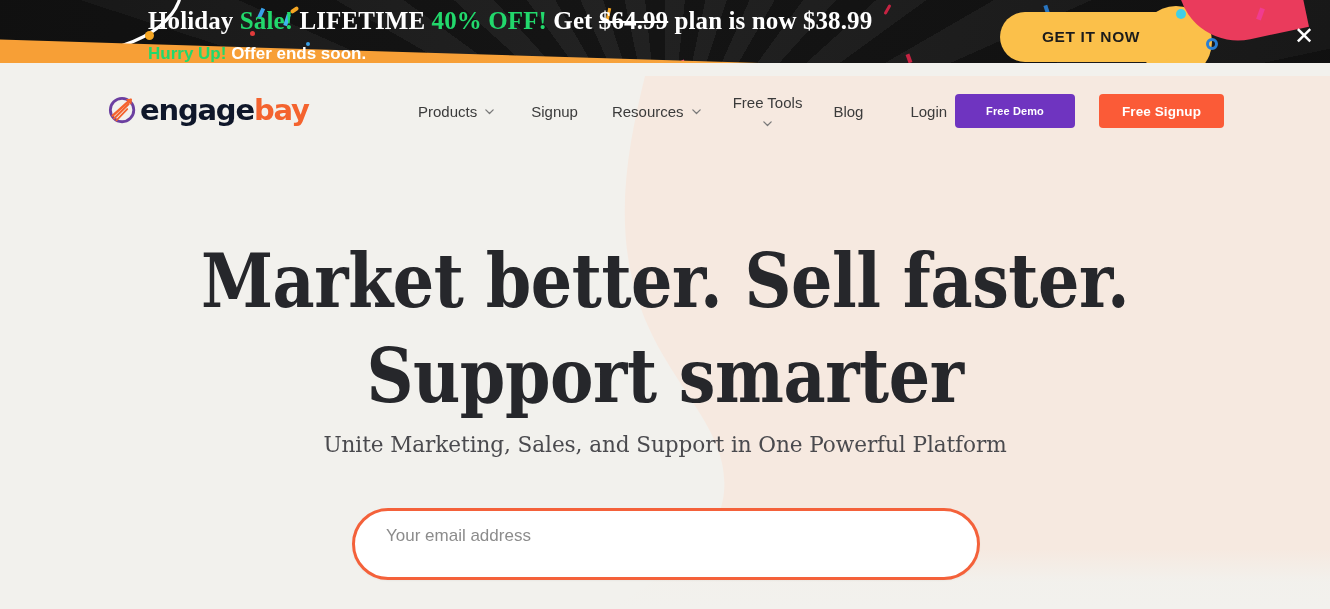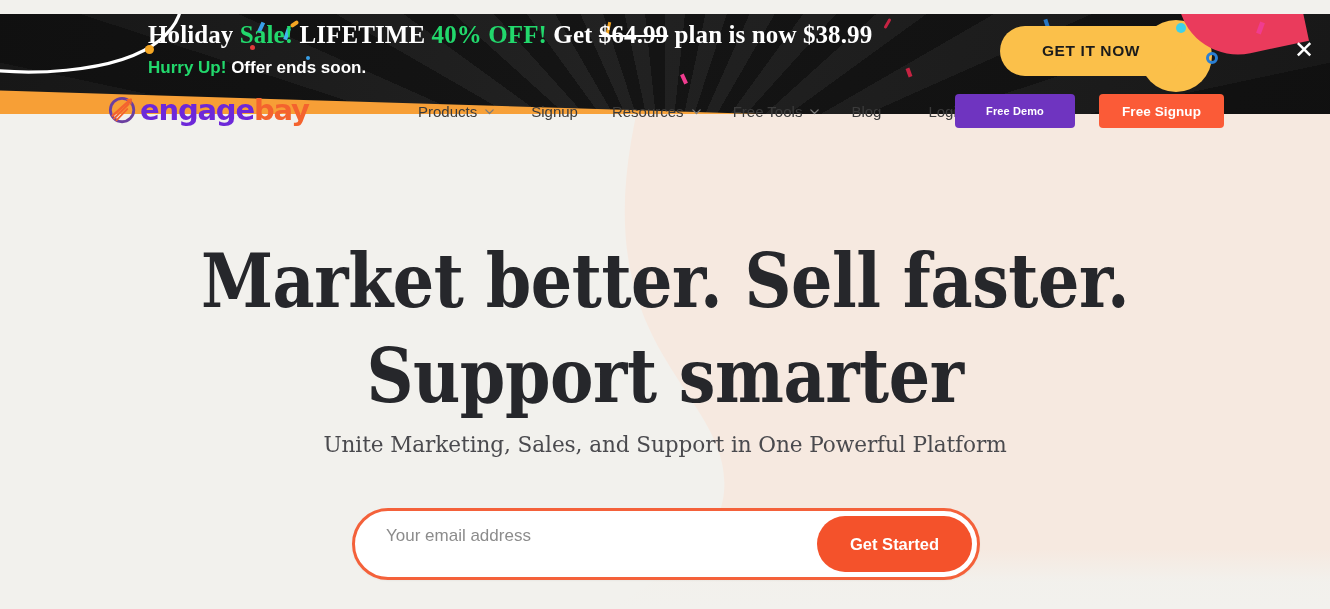--- a/index.html
+++ b/index.html
@@ -15,23 +15,23 @@
     position: relative;
     width: 1330px;
     height: 609px;
     overflow: hidden;
     background: #f2f1ed;
   }
 
   
   .promo-banner {
     position: absolute;
-    top: 14px; left: 0;
+    top: 0; left: 0;
     width: 1330px;
-    height: 100px;
+    height: 63px;
     background: #0369a1;
     overflow: hidden;
   }
   
   .promo-rays {
     position: absolute;
     left: 50%; top: -560px;
     width: 1500px; height: 1500px;
     margin-left: -750px;
     background:
@@ -177,21 +177,21 @@
     text-decoration: none;
   }
   .logo-mark { width: 30px; height: 30px; display: block; margin-right: 1px; }
   .logo-text {
     font-family: "DejaVu Sans", sans-serif;
     font-size: 29px;
     font-weight: bold;
     letter-spacing: -1.2px;
     line-height: 30px;
   }
-  .logo-engage { color: #6d28d9; }
+  .logo-engage { color: #0f172a; }
   .logo-bay    { color: #f4632e; }
 
   .nav-links {
     position: absolute;
     left: 418px; top: 0;
     height: 70px;
     display: flex;
     align-items: center;
     gap: 0px;
   }
@@ -203,21 +203,21 @@
     font-size: 15px;
     font-family: "Liberation Sans", sans-serif;
     cursor: pointer;
     text-decoration: none;
     padding: 0 0;
     white-space: nowrap;
   }
   .nav-gap-1 { margin-right: 36px; text-align: center; }
   .nav-gap-2 { margin-right: 34px; }
   .nav-gap-3 { margin-right: 31px; }
-  .nav-gap-4 { margin-right: 31px; }
+  .nav-gap-4 { margin-right: 31px; flex-direction: column; }
   .nav-gap-5 { margin-right: 47px; align-items: center; }
   .chev { display: inline-block; width: 11px; height: 11px; color: #7a7a7a; }
 
   .nav-right {
     position: absolute;
     right: 106px; top: 0;
     height: 70px;
     display: flex;
     align-items: center;
   }
@@ -432,17 +432,16 @@
   <div class="hero-content">
     <h1 class="hero-title">
       <span>Market better. Sell faster.</span><br>
       <span>Support smarter</span>
     </h1>
 
     <p class="hero-sub">Unite Marketing, Sales, and Support in One Powerful Platform</p>
 
     <form class="signup-form">
       <input class="email-input" type="text" placeholder="Your email address" style="">
-      <button class="btn-start">Get Started</button>
     </form>
   </div>
 
 </div>
 
 </body></html>

